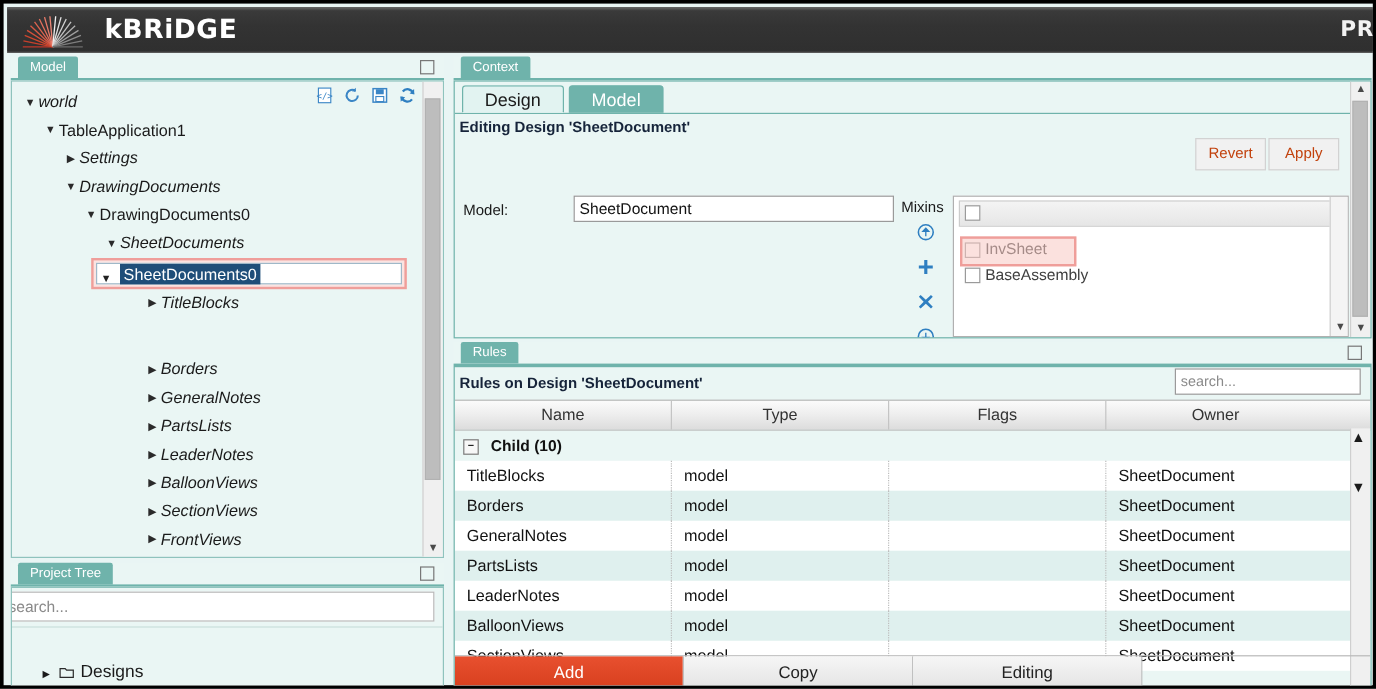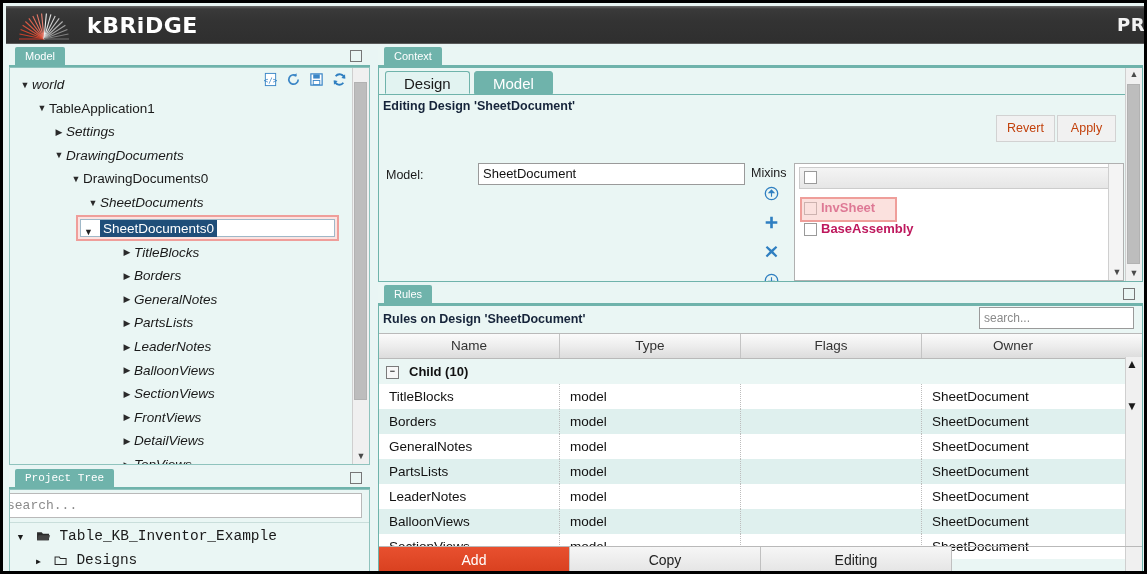--- a/index.html
+++ b/index.html
@@ -194,21 +194,20 @@
   }
   .vscroll .arrow.up { top: 0; }
   .vscroll .arrow.down { bottom: 0; }
 
   
   .project-panel {
     position: absolute;
     left: 6px; top: 466px;
     width: 361px; height: 105px;
     background: #eaf6f4;
-    font-family: Liberation Mono, monospace;
   }
   .pt-body {
     position: absolute;
     left: 0; top: 20px;
     width: 361px; height: 85px;
     border: 1px solid #8fc3bd;
     background: #eaf6f4;
     box-sizing: border-box;
     overflow: hidden;
   }
@@ -359,23 +358,22 @@
     background: #ffffff;
     border: 1px solid #9a9a9a;
     box-sizing: border-box;
     display: inline-block;
     vertical-align: middle;
   }
   .mixin-row {
     position: absolute;
     left: 9px;
     font-size: 13px;
-    color: #be185d;
-    white-space: nowrap;
-    font-weight: bold;
+    color: #404040;
+    white-space: nowrap;
   }
   .mixin-row .cbx { margin-right: 4px; }
   .mixin-highlight {
     position: absolute;
     left: 5px; top: 33px;
     width: 97px; height: 25px;
     border: 2px solid #ef9e9a;
     background: rgba(247,200,195,0.55);
     box-sizing: border-box;
     pointer-events: none;
@@ -581,21 +579,21 @@
           <div class="tnode plain" style="padding-left: 59px;"><span class="tw">▼</span><span class="lbl">DrawingDocuments0</span></div>
           <div class="tnode" style="padding-left: 76px;"><span class="tw">▼</span><span class="lbl">SheetDocuments</span></div>
           <div class="tnode plain sel-wrap">
             <div class="sel-box">
               <div class="sel-inner"></div>
               <span class="sel-tw">▼</span>
               <span class="sel-label">SheetDocuments0</span>
             </div>
           </div>
           <div class="tnode" style="padding-left: 110px;"><span class="tw">▶</span><span class="lbl">TitleBlocks</span></div>
-          <div class="tnode" style="padding-left: 110px;"><span class="tw">▶</span><span class="lbl">Borders</span></div>
+          <div class="tnode" style="padding-left: 110px; margin-top: 32px;"><span class="tw">▶</span><span class="lbl">Borders</span></div>
           <div class="tnode" style="padding-left: 110px;"><span class="tw">▶</span><span class="lbl">GeneralNotes</span></div>
           <div class="tnode" style="padding-left: 110px;"><span class="tw">▶</span><span class="lbl">PartsLists</span></div>
           <div class="tnode" style="padding-left: 110px;"><span class="tw">▶</span><span class="lbl">LeaderNotes</span></div>
           <div class="tnode" style="padding-left: 110px;"><span class="tw">▶</span><span class="lbl">BalloonViews</span></div>
           <div class="tnode" style="padding-left: 110px;"><span class="tw">▶</span><span class="lbl">SectionViews</span></div>
           <div class="tnode" style="padding-left: 110px;"><span class="tw">▶</span><span class="lbl">FrontViews</span></div>
           <div class="tnode" style="padding-left: 110px;"><span class="tw">▶</span><span class="lbl">DetailViews</span></div>
           <div class="tnode" style="padding-left: 110px;"><span class="tw">▶</span><span class="lbl">TopViews</span></div>
         </div>
 
@@ -608,28 +606,20 @@
 
   <div class="project-panel">
     <div class="panel-tabbar">
       <div class="panel-tab">Project Tree</div>
       <div class="panel-maximize"></div>
     </div>
     <div class="pt-body">
       <div class="pt-search">search...</div>
       <div class="pt-sep"></div>
 
-      <div class="pt-item" style="left:4px; top:38px;">
-        <span class="tw" style="display:inline-block;width:13px;text-align:center;font-size:9px;">▼</span>
-        <svg width="15" height="12" viewBox="0 0 16 13" style="vertical-align:middle;">
-          <path d="M1 2.5h5l1.4 1.6H14v7H1z" fill="#2a2a2a"></path>
-          <path d="M2.6 5.8h12.6l-2 5.3H1z" fill="#444"></path>
-        </svg>
-        <span>Table_KB_Inventor_Example</span>
-      </div>
 
       <div class="pt-item" style="left:22px; top:62px;">
         <span class="tw" style="display:inline-block;width:13px;text-align:center;font-size:8px;">▶</span>
         <svg width="14" height="11" viewBox="0 0 16 13" style="vertical-align:middle;">
           <path d="M1 2.5h5l1.4 1.6H14v7H1z" fill="none" stroke="#2a2a2a" stroke-width="1.2"></path>
         </svg>
         <span>Designs</span>
       </div>
     </div>
   </div>

